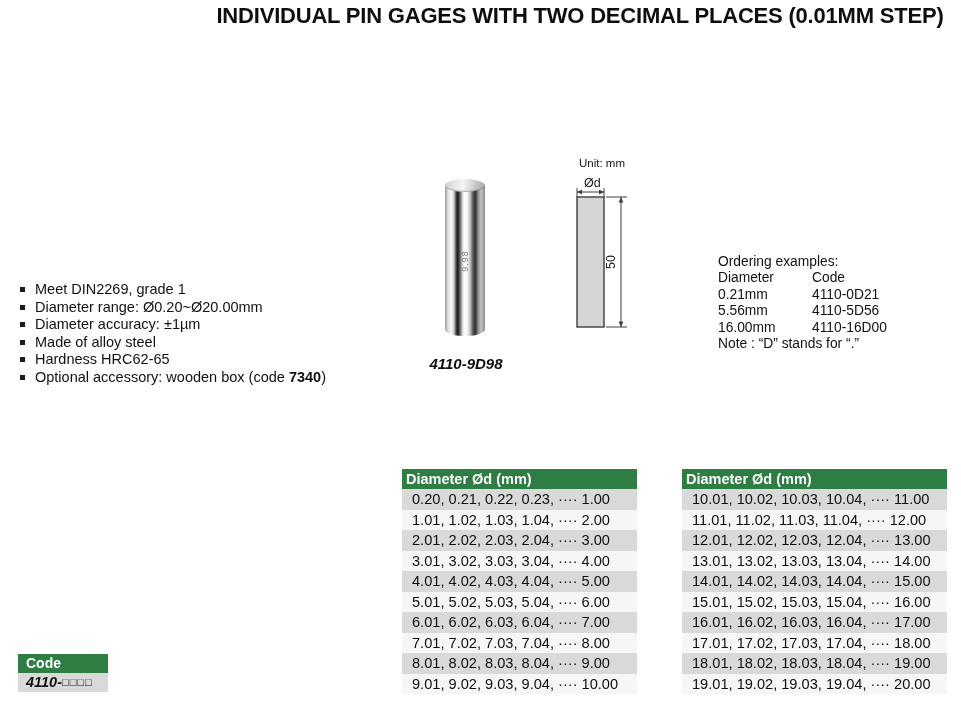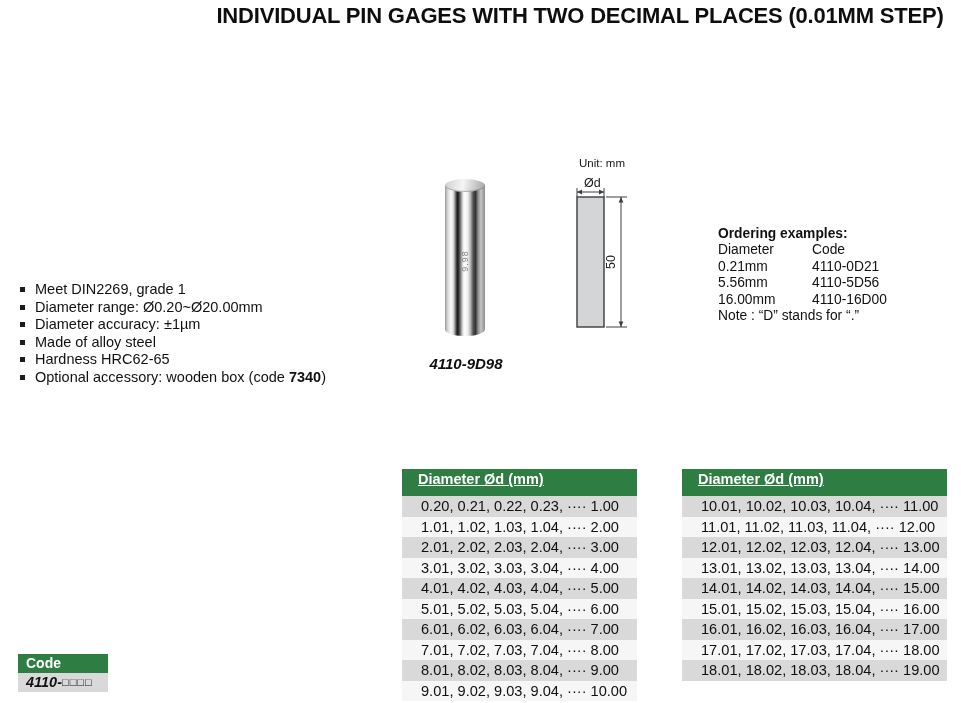--- a/index.html
+++ b/index.html
@@ -53,45 +53,45 @@
   }
 
   
   .drawing{position:absolute;left:570px;top:155px;width:75px;height:182px;}
   .drawing text{font-family:"Liberation Sans", sans-serif;fill:#161616;}
   .drawing line{stroke:#3f3f3f;stroke-width:1;}
   .drawing polygon{fill:#3f3f3f;}
 
   
   .ordering{position:absolute;left:718px;top:226px;font-size:13.8px;line-height:16.4px;white-space:nowrap;}
-  .ord-title{font-weight:bold;}
+  .ord-title{font-weight:normal;margin-top:28px;}
   .ord-grid{display:grid;grid-template-columns:94px auto;}
 
   
   .code-block{position:absolute;left:18px;top:654px;width:90px;}
   .code-head{
     background:var(--header-green);color:#fff;font-weight:bold;
     height:19px;line-height:19px;padding-left:8px;font-size:14px;
   }
   .code-val{
     background:var(--row-gray);height:19px;line-height:19px;padding-left:8px;
     font-size:14.5px;white-space:nowrap;font-style:italic;
   }
   .code-val .boxes{font-size:11px;letter-spacing:1px;position:relative;top:-1px;}
 
   
   .dtable{position:absolute;top:469px;}
   .dtable-left{left:402px;width:235px;}
   .dtable-right{left:682px;width:265px;}
   .thead{
     background:var(--header-green);color:#ffffff;font-weight:bold;
-    height:27px;line-height:21px;padding-left:16px;font-size:14.5px;white-space:nowrap;text-decoration:underline;
+    height:20px;line-height:21px;padding-left:4px;font-size:14.5px;white-space:nowrap;
   }
   .trow{
-    height:20.5px;line-height:20.5px;padding-left:19px;font-size:14.6px;
+    height:20.5px;line-height:20.5px;padding-left:10px;font-size:14.6px;
     background:var(--row-light);white-space:nowrap;color:#0f0f0f;
   }
   .trow.alt{background:var(--row-gray);}
 </style>
 </head>
 <body>
 
 <div class="page-title">INDIVIDUAL PIN GAGES WITH TWO DECIMAL PLACES (0.01MM STEP)</div>
 
 <ul class="features">
@@ -189,13 +189,14 @@
   <div class="thead">Diameter Ød (mm)</div>
 <div class="trow alt">10.01, 10.02, 10.03, 10.04, ···· 11.00</div>
     <div class="trow">11.01, 11.02, 11.03, 11.04, ···· 12.00</div>
     <div class="trow alt">12.01, 12.02, 12.03, 12.04, ···· 13.00</div>
     <div class="trow">13.01, 13.02, 13.03, 13.04, ···· 14.00</div>
     <div class="trow alt">14.01, 14.02, 14.03, 14.04, ···· 15.00</div>
     <div class="trow">15.01, 15.02, 15.03, 15.04, ···· 16.00</div>
     <div class="trow alt">16.01, 16.02, 16.03, 16.04, ···· 17.00</div>
     <div class="trow">17.01, 17.02, 17.03, 17.04, ···· 18.00</div>
     <div class="trow alt">18.01, 18.02, 18.03, 18.04, ···· 19.00</div>
+    <div class="trow">19.01, 19.02, 19.03, 19.04, ···· 20.00</div>
   </div>
 
 </body></html>

